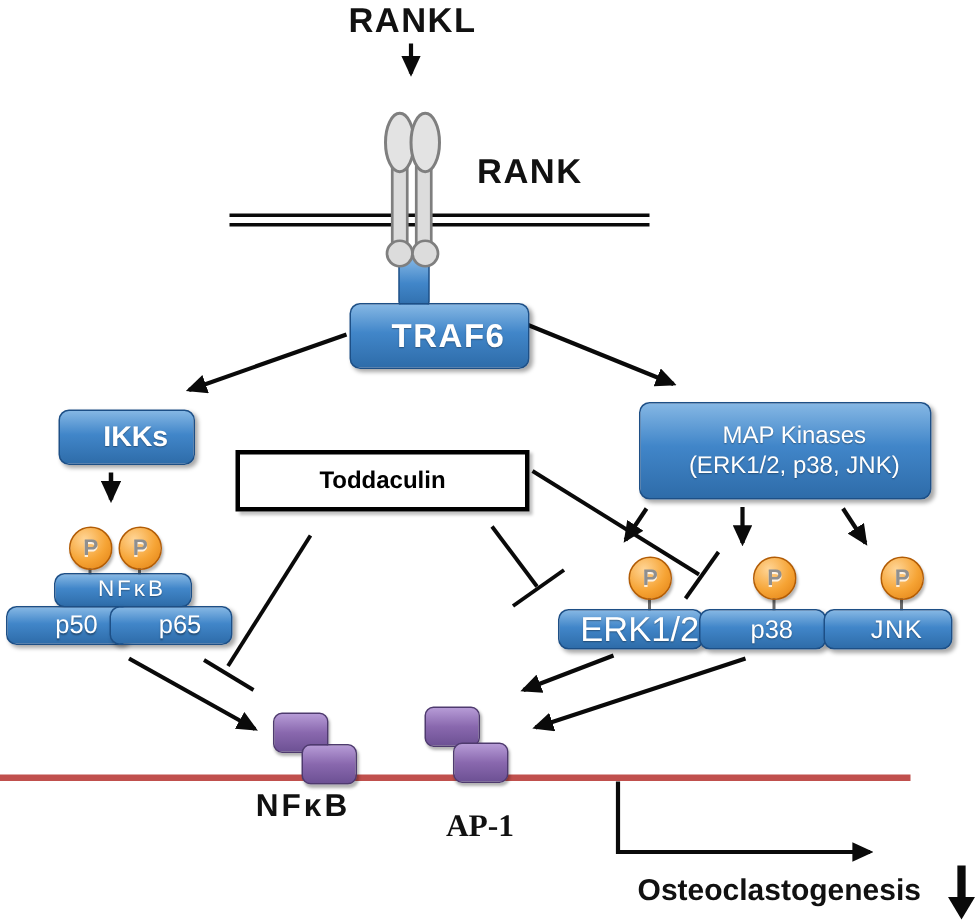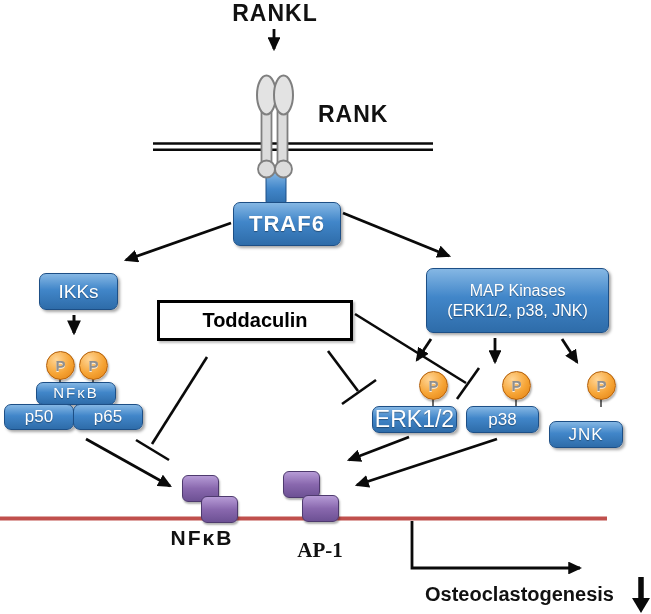--- a/index.html
+++ b/index.html
@@ -13,35 +13,35 @@
   .lbl-rank{left:318px;top:101px;width:100px;font-size:23px;letter-spacing:1px;text-align:left;}
   .lbl-nfkb{left:141px;top:526px;width:122px;font-size:21px;letter-spacing:2px;}
   .lbl-ap1{left:272px;top:538px;width:96px;font-size:21px;font-family:Liberation Serif, serif;}
   .lbl-osteo{left:399px;top:583px;width:215px;font-size:20px;text-align:right;}
   .bluenode{
     position:absolute;display:flex;align-items:center;justify-content:center;
     background:linear-gradient(180deg,#85b7e4 0%,#4186c9 45%,#2e6ca9 100%);
     border:1px solid #1d4f86;border-radius:7px;color:#fff;
     box-shadow:2px 2px 3px rgba(0,0,0,0.35);
     text-shadow:0 1px 1px rgba(0,0,0,0.35);
-    text-align:center;line-height:1.25;
+    text-align:center;line-height:1.25;padding-left:12px;
   }
   .n-traf6{left:233px;top:202px;width:106px;height:42px;font-size:22px;font-weight:bold;letter-spacing:1px;}
-  .n-ikks{left:39px;top:273px;width:77px;height:35px;font-size:19px;}
+  .n-ikks{left:39px;top:273px;width:77px;height:35px;font-size:19px;font-weight:bold;}
   .n-mapk{left:426px;top:268px;width:181px;height:63px;font-size:16px;flex-direction:column;}
   .n-ikba{left:36px;top:382px;width:78px;height:21px;font-size:15px;letter-spacing:2px;}
   .n-p50{left:4px;top:404px;width:68px;height:24px;font-size:17px;}
   .n-p65{left:73px;top:404px;width:68px;height:24px;font-size:17px;}
   .n-erk{left:372px;top:406px;width:83px;height:25px;font-size:23px;}
   .n-p38{left:466px;top:406px;width:71px;height:25px;font-size:17px;}
-  .n-jnk{left:549px;top:406px;width:72px;height:25px;font-size:17px;letter-spacing:1px;margin-top:15px;}
+  .n-jnk{left:549px;top:406px;width:72px;height:25px;font-size:17px;letter-spacing:1px;}
   .toddbox{
     position:absolute;left:157px;top:300px;width:190px;height:35px;
     background:#fff;border:3px solid #000;display:flex;align-items:center;justify-content:center;
-    font-size:20px;font-weight:bold;color:#000;box-shadow:2px 2px 2px rgba(0,0,0,0.25);
+    font-size:16px;font-weight:bold;color:#000;box-shadow:2px 2px 2px rgba(0,0,0,0.25);
   }
   .pcirc{
     position:absolute;width:27px;height:27px;border-radius:50%;
     background:radial-gradient(circle at 35% 28%,#ffd596 0%,#f6a435 55%,#e07f12 100%);
     border:1px solid #b25c05;display:flex;align-items:center;justify-content:center;
     font-size:15px;font-weight:bold;color:#8f8f8f;
     text-shadow:0 1px 0 rgba(255,255,255,0.8);
     box-shadow:1px 2px 2px rgba(0,0,0,0.3);
   }
   .purp{

